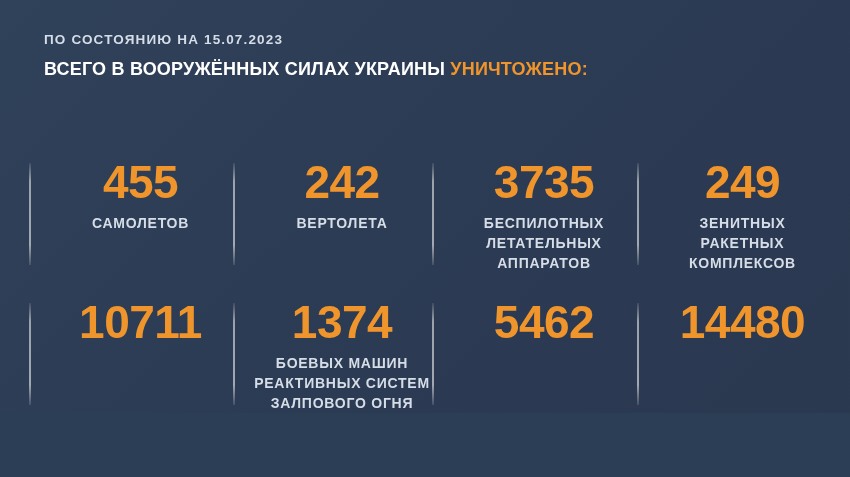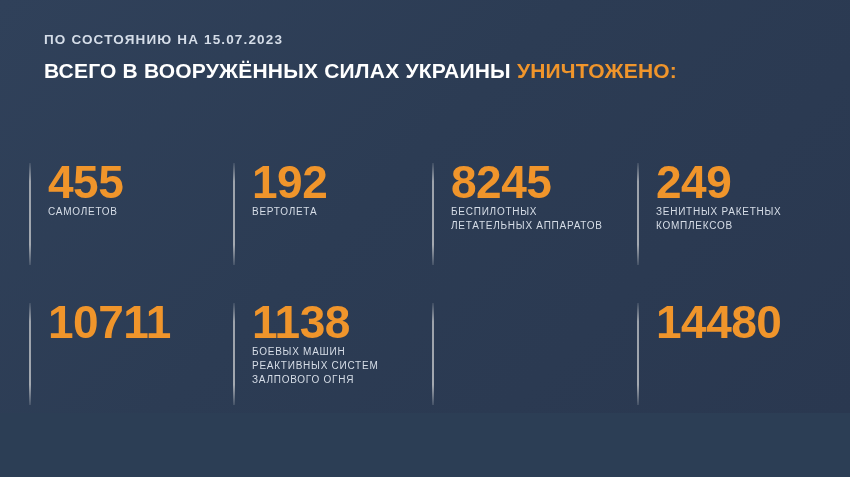--- a/index.html
+++ b/index.html
@@ -35,21 +35,21 @@
     color: #d5dde8;
     font-size: 13.5px;
     font-weight: bold;
     letter-spacing: 1.15px;
     text-transform: uppercase;
     white-space: nowrap;
     line-height: 1.2;
   }
   .headline {
     margin-top: 11px;
-    font-size: 21px;
+    font-size: 18px;
     font-weight: bold;
     letter-spacing: 0.2px;
     white-space: nowrap;
     line-height: 1.15;
   }
   .headline .white-part {
     color: #ffffff;
   }
   .headline .accent-part {
     color: #f0952b;
@@ -62,20 +62,21 @@
     top: 160px;
     width: 800px;
     display: grid;
     grid-template-columns: 204px 199px 205px 192px;
     grid-template-rows: 140px 140px;
   }
   .cell {
     position: relative;
     padding-left: 19px;
     box-sizing: border-box;
+    text-align: center;
   }
   .divider {
     position: absolute;
     left: 0;
     top: 3px;
     width: 1.5px;
     height: 102px;
     background: linear-gradient(
       to bottom,
       rgba(164, 170, 178, 0.15) 0%,
@@ -87,24 +88,24 @@
   .value {
     color: #f0952b;
     font-size: 46px;
     font-weight: bold;
     line-height: 0.98;
     letter-spacing: -0.5px;
     margin: 0;
     white-space: nowrap;
   }
   .label {
-    margin-top: 0;
+    margin-top: 9px;
     color: #d6dde7;
-    font-size: 10px;
-    font-weight: normal;
+    font-size: 14px;
+    font-weight: bold;
     letter-spacing: 0.75px;
     line-height: 1.42;
     text-transform: uppercase;
     white-space: pre-line;
   }
 </style>
 </head>
 <body>
 
 <div class="poster">
@@ -119,53 +120,54 @@
   <div class="grid">
 
     <div class="cell">
       <div class="divider"></div>
       <div class="value">455</div>
       <div class="label">САМОЛЕТОВ</div>
     </div>
 
     <div class="cell">
       <div class="divider"></div>
-      <div class="value">192</div>
+      <div class="value">242</div>
       <div class="label">ВЕРТОЛЕТА</div>
     </div>
 
     <div class="cell">
       <div class="divider"></div>
-      <div class="value">8245</div>
+      <div class="value">3735</div>
       <div class="label">БЕСПИЛОТНЫХ
 ЛЕТАТЕЛЬНЫХ АППАРАТОВ</div>
     </div>
 
     <div class="cell">
       <div class="divider"></div>
       <div class="value">249</div>
       <div class="label">ЗЕНИТНЫХ РАКЕТНЫХ
 КОМПЛЕКСОВ</div>
     </div>
 
     <div class="cell">
       <div class="divider"></div>
       <div class="value">10711</div>
     </div>
 
     <div class="cell">
       <div class="divider"></div>
-      <div class="value">1138</div>
+      <div class="value">1374</div>
       <div class="label">БОЕВЫХ МАШИН
 РЕАКТИВНЫХ СИСТЕМ
 ЗАЛПОВОГО ОГНЯ</div>
     </div>
 
     <div class="cell">
       <div class="divider"></div>
+      <div class="value">5462</div>
     </div>
 
     <div class="cell">
       <div class="divider"></div>
       <div class="value">14480</div>
     </div>
 
   </div>
 </div>
 

